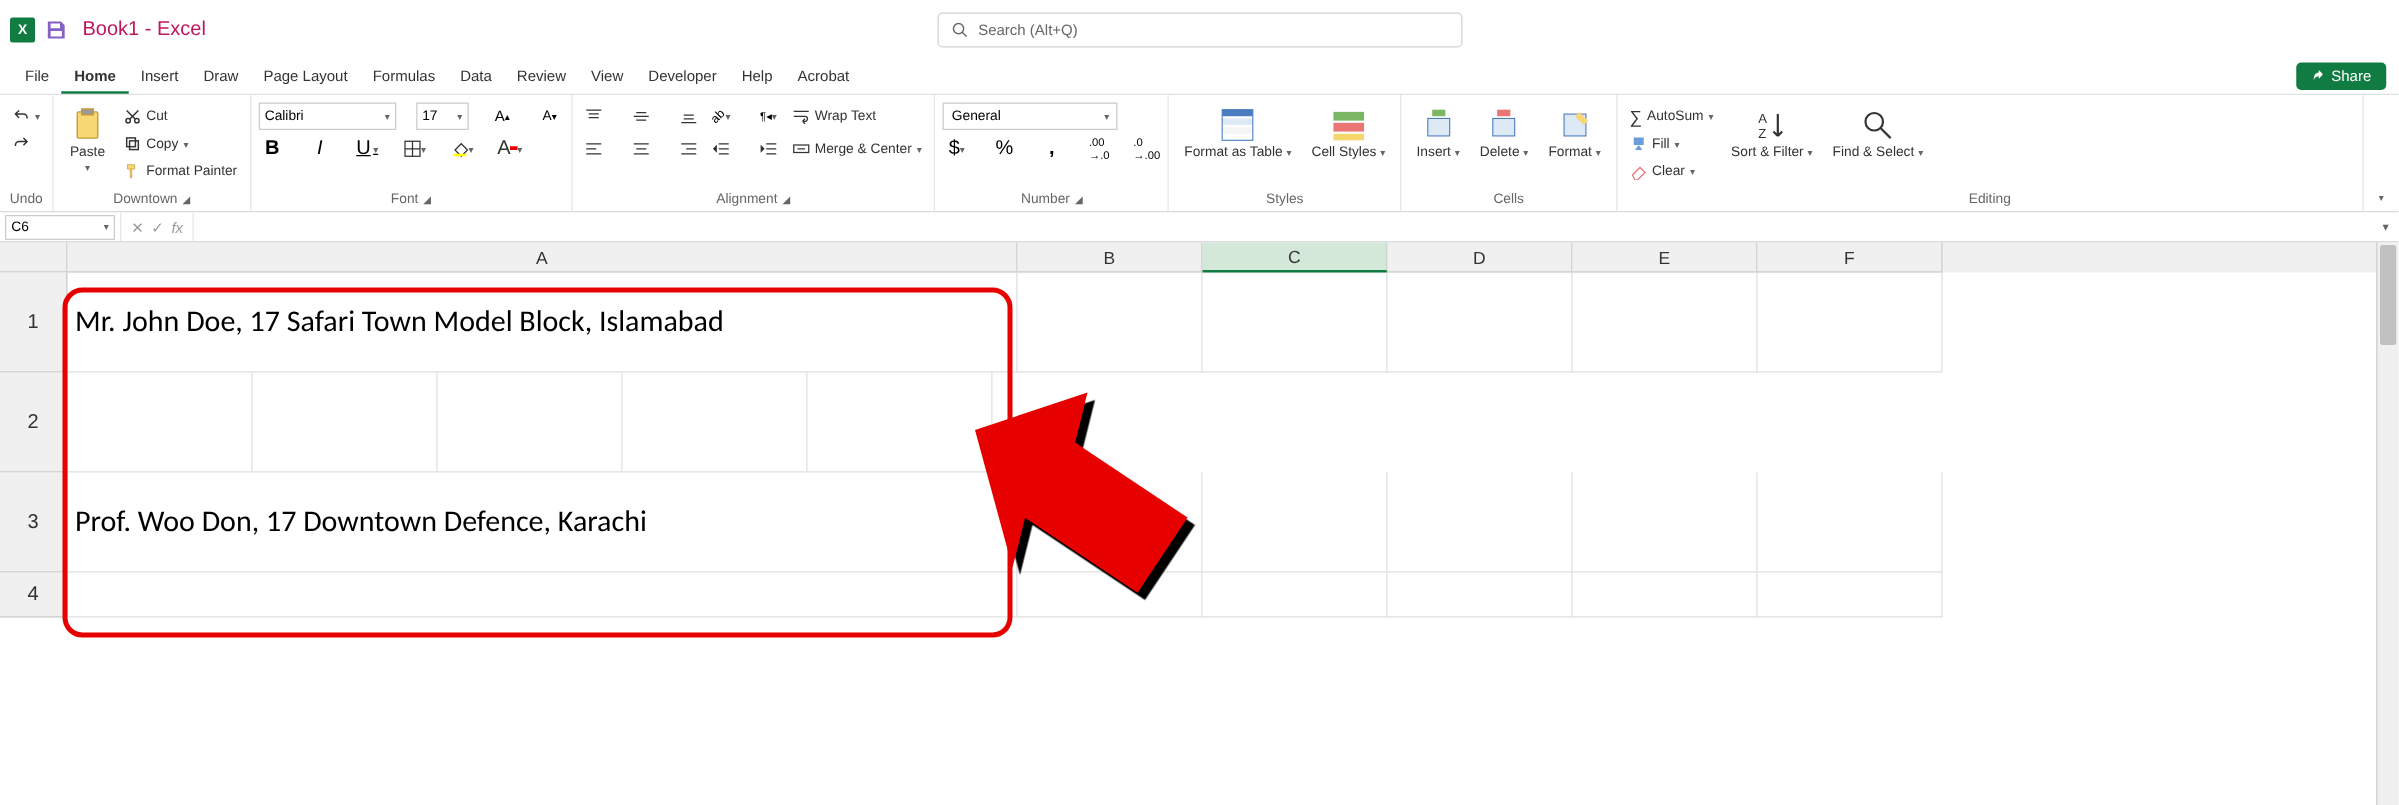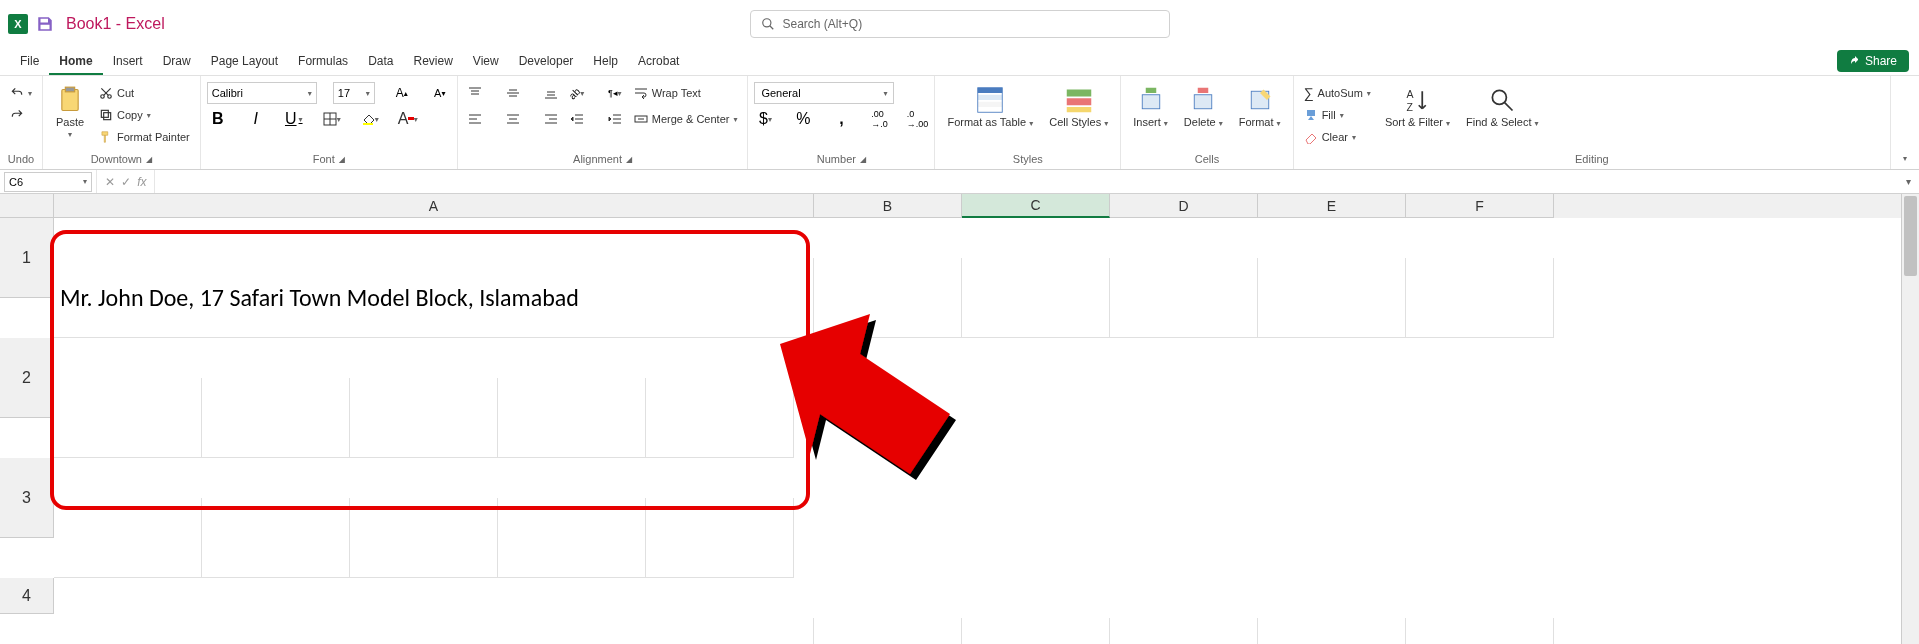--- a/index.html
+++ b/index.html
@@ -55,21 +55,21 @@
 
 .grid-wrap { position: relative; height: calc(644px - 48px - 28px - 94px - 24px); display: flex; }
 .grid { flex: 1; overflow: hidden; position: relative; }
 .col-headers { display: flex; height: 24px; background: #f0f0f0; }
 .corner { width: 54px; height: 24px; border-right: 1px solid #ccc; border-bottom: 1px solid #ccc; background: #f0f0f0; }
 .col-h { height: 24px; border-right: 1px solid #ccc; border-bottom: 1px solid #ccc; display: flex; align-items: center; justify-content: center; font-size: 14px; color: #333; background: #f0f0f0; }
 .col-h.sel { background: #d4e8da; border-bottom: 2px solid #107c41; }
 .rows { }
 .row { display: flex; }
 .row-h { width: 54px; border-right: 1px solid #ccc; border-bottom: 1px solid #ccc; display: flex; align-items: center; justify-content: center; font-size: 16px; color: #333; background: #f0f0f0; }
-.cell { border-right: 1px solid #e0e0e0; border-bottom: 1px solid #e0e0e0; display: flex; align-items: center; padding: 12px 6px; font-size: 24px; color: #000; overflow: visible; white-space: nowrap; font-family: Calibri, sans-serif; margin-top: 40px; }
+.cell { border-right: 1px solid #e0e0e0; border-bottom: 1px solid #e0e0e0; display: flex; align-items: center; padding: 12px 6px; font-size: 24px; color: #000; overflow: visible; white-space: nowrap; font-family: Calibri, sans-serif; }
 .vscroll { width: 18px; background: #f0f0f0; border-left: 1px solid #ccc; position: relative; }
 .vscroll-thumb { position: absolute; top: 2px; left: 2px; right: 2px; height: 80px; background: #c1c1c1; border-radius: 2px; }
 
 
 .red-box { position: absolute; border: 4px solid #e60000; border-radius: 16px; pointer-events: none; }
 
 
 .red-arrow { position: absolute; pointer-events: none; }
 </style>
 </head>
@@ -482,20 +482,21 @@
         <div class="row">
           <div class="row-h" style="height: 80px;">2</div>
           <div class="cell" style="width: 148px; height: 80px;"></div>
           <div class="cell" style="width: 148px; height: 80px;"></div>
           <div class="cell" style="width: 148px; height: 80px;"></div>
           <div class="cell" style="width: 148px; height: 80px;"></div>
           <div class="cell" style="width: 148px; height: 80px;"></div>
         </div>
         <div class="row">
           <div class="row-h" style="height: 80px;">3</div>
+          <div class="cell" style="width: 760px; height: 80px;">Prof. Woo Don, 17 Downtown Defence, Karachi</div>
           <div class="cell" style="width: 148px; height: 80px;"></div>
           <div class="cell" style="width: 148px; height: 80px;"></div>
           <div class="cell" style="width: 148px; height: 80px;"></div>
           <div class="cell" style="width: 148px; height: 80px;"></div>
           <div class="cell" style="width: 148px; height: 80px;"></div>
         </div>
         <div class="row">
           <div class="row-h" style="height: 36px;">4</div>
           <div class="cell" style="width: 760px; height: 36px;"></div>
           <div class="cell" style="width: 148px; height: 36px;"></div>

